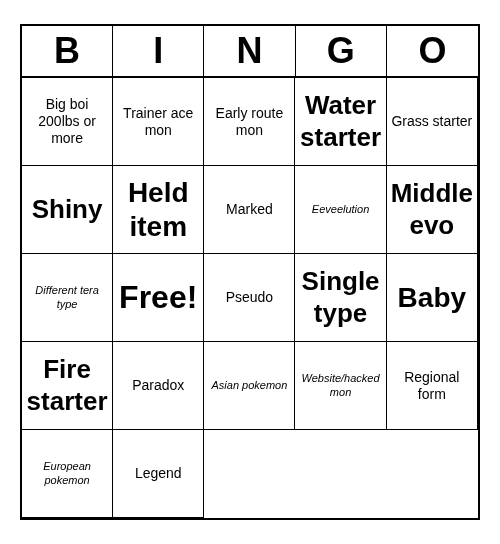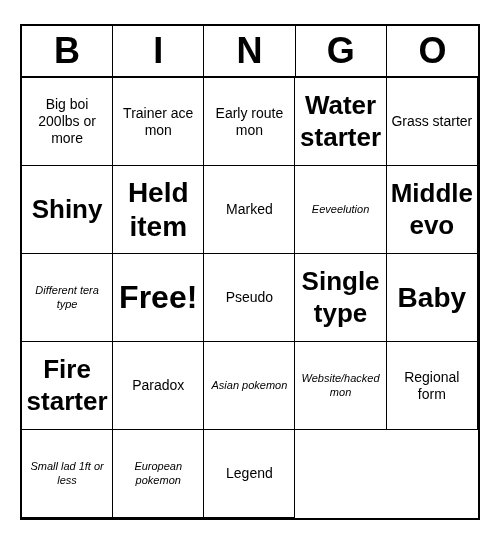--- a/index.html
+++ b/index.html
@@ -94,17 +94,16 @@
       <div class="bingo-cell small-text">Different tera type</div>
       <div class="bingo-cell free-cell">Free!</div>
       <div class="bingo-cell">Pseudo</div>
       <div class="bingo-cell large-text">Single type</div>
       <div class="bingo-cell xlarge-text">Baby</div>
       <div class="bingo-cell large-text">Fire starter</div>
       <div class="bingo-cell">Paradox</div>
       <div class="bingo-cell small-text">Asian pokemon</div>
       <div class="bingo-cell small-text">Website/hacked mon</div>
       <div class="bingo-cell">Regional form</div>
-      <div class="bingo-cell small-text">Small lad 1ft or less</div>
       <div class="bingo-cell small-text">European pokemon</div>
       <div class="bingo-cell">Legend</div>
     </div>
 </div>
 
 </body></html>

